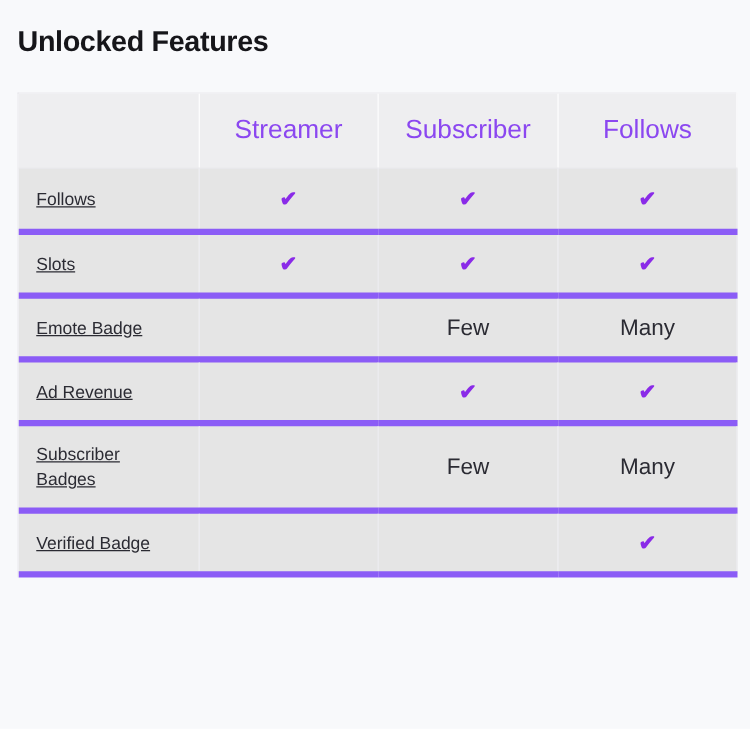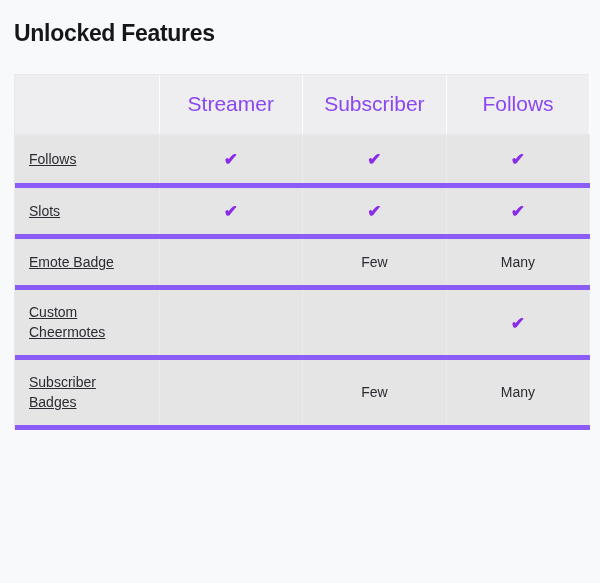--- a/index.html
+++ b/index.html
@@ -102,21 +102,21 @@
     display: inline-block;
     color: #8a2be8;
     font-size: 17px;
     line-height: 1;
     font-weight: bold;
     transform: translateY(1px);
   }
 
   .value-text {
     display: inline-block;
-    font-size: 14px;
+    font-size: 18px;
     color: #2b2b33;
     line-height: 1;
   }
 
   .empty { display: inline-block; width: 1px; height: 1px; }
 </style>
 </head>
 <body>
 
 <div class="page">
@@ -151,29 +151,35 @@
             <td class="cell-value"><span class="check">✔</span></td>
             <td class="cell-value"><span class="check">✔</span></td>
             <td class="cell-value"><span class="check">✔</span></td>
           </tr>
           <tr class="row-1">
             <td class="cell-label">Emote Badge</td>
             <td class="cell-value"><span class="empty"></span></td>
             <td class="cell-value"><span class="value-text">Few</span></td>
             <td class="cell-value"><span class="value-text">Many</span></td>
           </tr>
-          <tr class="row-2">
-            <td class="cell-label">Custom Cheermotes</td>
+          <tr class="row-1">
+            <td class="cell-label">Ad Revenue</td>
             <td class="cell-value"><span class="empty"></span></td>
-            <td class="cell-value"><span class="empty"></span></td>
+            <td class="cell-value"><span class="check">✔</span></td>
             <td class="cell-value"><span class="check">✔</span></td>
           </tr>
           <tr class="row-2">
             <td class="cell-label">Subscriber Badges</td>
             <td class="cell-value"><span class="empty"></span></td>
             <td class="cell-value"><span class="value-text">Few</span></td>
             <td class="cell-value"><span class="value-text">Many</span></td>
           </tr>
+          <tr class="row-1">
+            <td class="cell-label">Verified Badge</td>
+            <td class="cell-value"><span class="empty"></span></td>
+            <td class="cell-value"><span class="empty"></span></td>
+            <td class="cell-value"><span class="check">✔</span></td>
+          </tr>
         </tbody>
     </table>
   </div>
 
 </div>
 
 </body></html>

